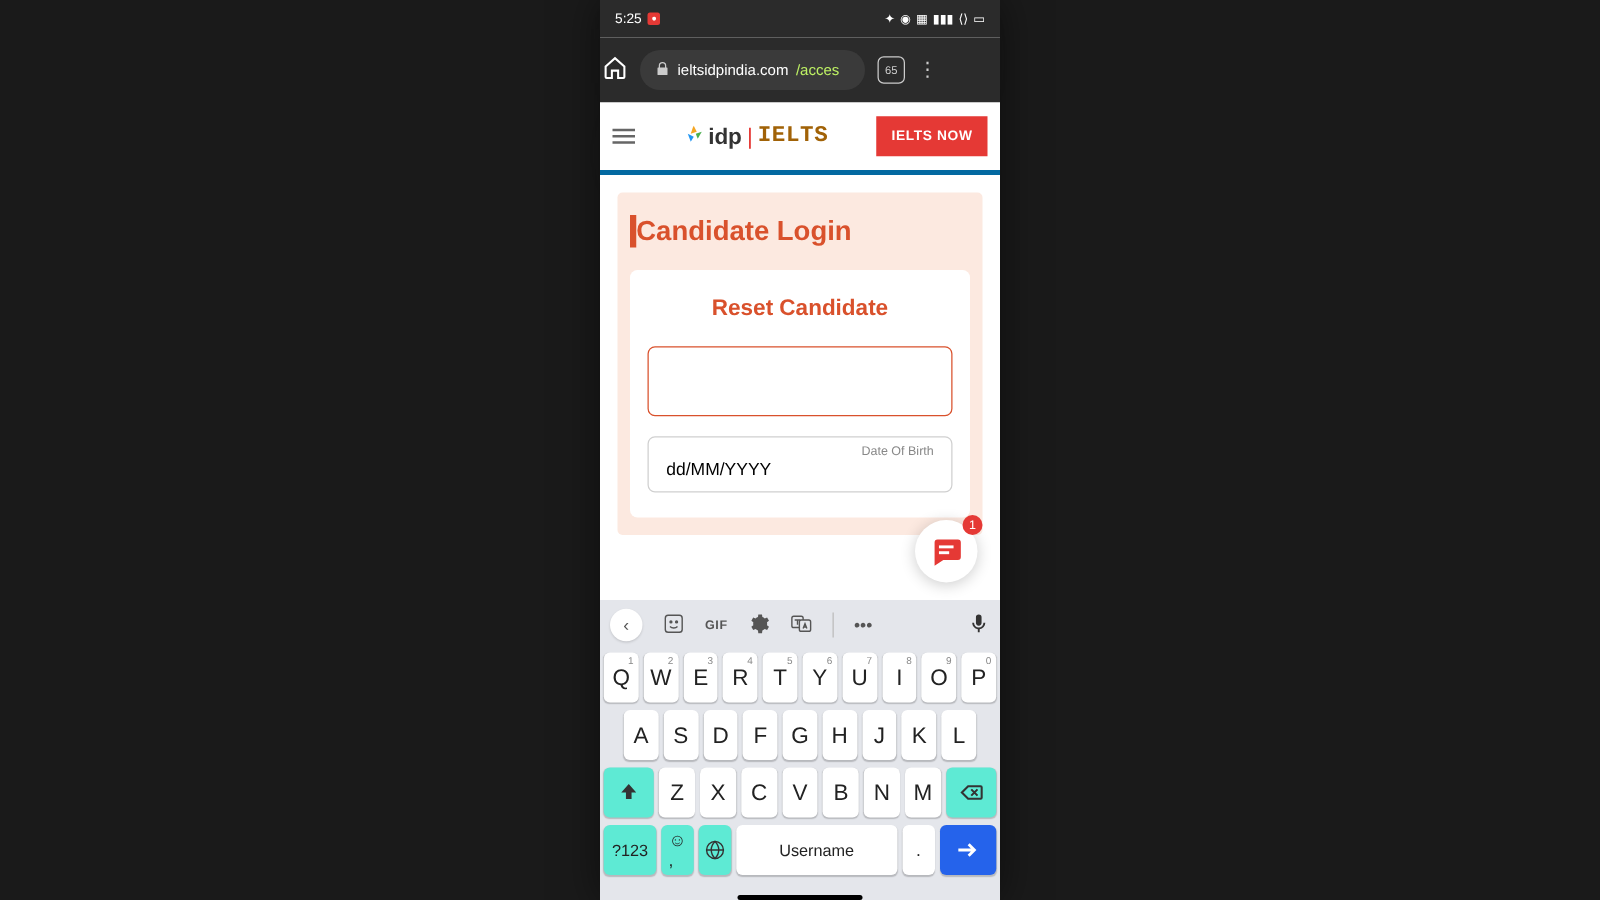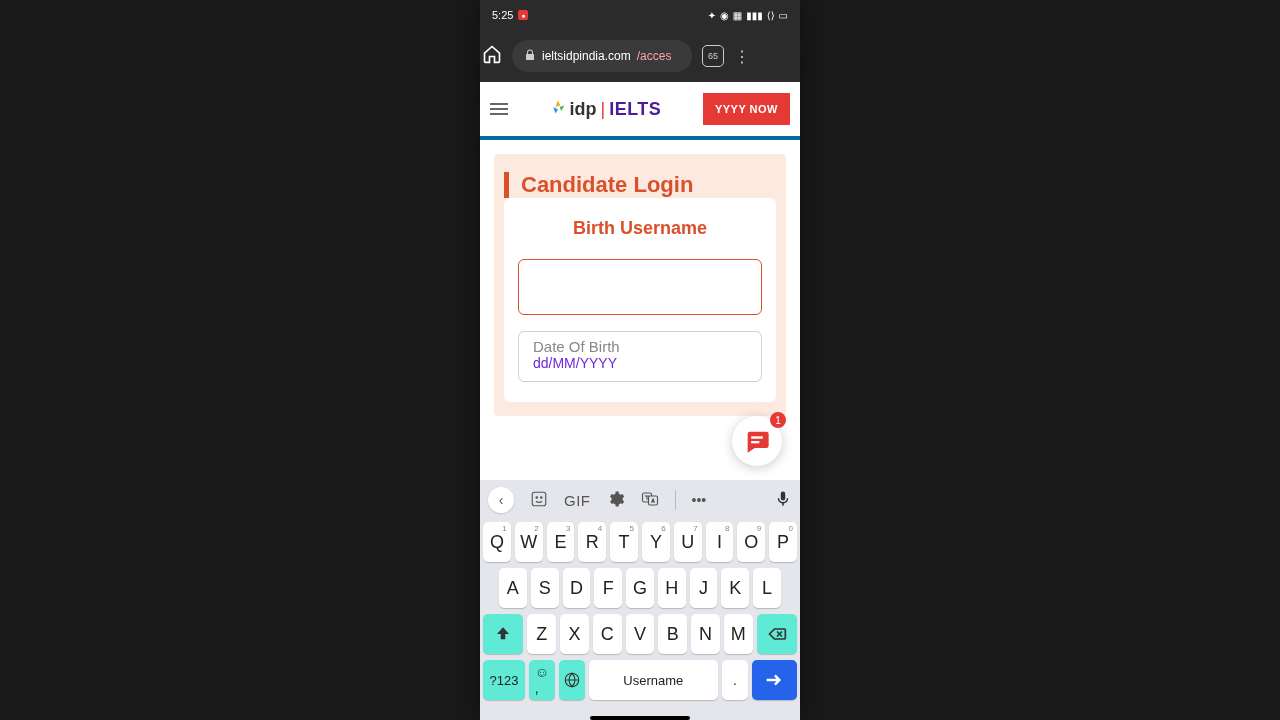--- a/index.html
+++ b/index.html
@@ -64,21 +64,21 @@
     height: 32px;
     display: flex;
     align-items: center;
     padding: 0 12px;
     color: #ccc;
     font-size: 12px;
     gap: 6px;
     max-width: 180px;
   }
   .url-domain { color: #fff; }
-  .url-path { color: #fca5a5; }
+  .url-path { color: #bef264; }
   .tab-count {
     width: 22px;
     height: 22px;
     border: 1.5px solid #ccc;
     border-radius: 5px;
     color: #ccc;
     font-size: 9px;
     display: flex;
     align-items: center;
     justify-content: center;
@@ -92,21 +92,21 @@
     align-items: center;
     justify-content: space-between;
     padding: 0 10px;
   }
   .hamburger { display:flex; flex-direction:column; gap:3px; cursor:pointer;}
   .hamburger span { width:18px; height:2px; background:#666; }
   .logo { display: flex; align-items: center; gap: 4px; font-weight: 700; }
   .logo-idp { color: #333; font-size: 18px; display:flex; align-items:center; gap:2px;}
   .logo-splat { display:inline-block; }
   .logo-sep { color: #e53935; font-size: 18px; font-weight:300;}
-  .logo-ielts { color: #4c1d95; font-size: 18px; letter-spacing: 0.5px; }
+  .logo-ielts { color: #a16207; font-size: 18px; letter-spacing: 0.5px; font-family: Liberation Mono, monospace; }
   .book-btn {
     background: #e53935;
     color: #fff;
     border: none;
     padding: 10px 12px;
     font-size: 11px;
     font-weight: 700;
     letter-spacing: 0.5px;
     cursor: pointer;
   }
@@ -119,21 +119,21 @@
   .login-panel {
     background: #fce9e0;
     border-radius: 4px;
     padding: 18px 10px 14px 10px;
   }
   .panel-title {
     color: #d9512c;
     font-weight: 800;
     font-size: 22px;
     border-left: 5px solid #d9512c;
-    padding-left: 12px;
+    margin-bottom: 18px;
   }
   .card {
     background: #fff;
     border-radius: 6px;
     padding: 20px 14px;
   }
   .card-title {
     color: #d9512c;
     font-weight: 700;
     font-size: 18px;
@@ -149,22 +149,22 @@
     margin-bottom: 16px;
     background: #fff;
   }
   .input-dob {
     width: 100%;
     border: 1px solid #d0d0d0;
     border-radius: 6px;
     padding: 6px 14px 10px 14px;
     background: #fff;
   }
-  .input-label { font-size: 15px; color: #888; }
-  .input-value { font-size: 14px; color: #6d28d9; }
+  .input-label { font-size: 10px; color: #888; text-align: right; }
+  .input-value { font-size: 14px; color: #000000; }
   .chat-bubble {
     position: absolute;
     right: 18px;
     bottom: 14px;
     width: 50px;
     height: 50px;
     background: #fff;
     border-radius: 50%;
     box-shadow: 0 2px 12px rgba(0,0,0,0.2);
     display: flex;
@@ -205,21 +205,21 @@
     width: 26px; height: 26px;
     background: #fff;
     border-radius: 50%;
     display: flex;
     align-items: center;
     justify-content: center;
     font-size: 14px;
     box-shadow: 0 1px 2px rgba(0,0,0,0.15);
   }
   .kb-tool { font-size: 14px; }
-  .kb-gif { font-weight: 400; font-size: 15px; letter-spacing: 0.5px; }
+  .kb-gif { font-weight: 700; font-size: 10px; letter-spacing: 0.5px; }
   .kb-sep { width:1px; height:20px; background:#bbb;}
   .kb-mic { margin-left: auto; }
   .kb-rows { flex:1; display:flex; flex-direction:column; padding: 2px 3px; gap: 6px;}
   .kb-row { display: flex; gap: 4px; justify-content: center; }
   .key {
     background: #fff;
     border-radius: 5px;
     height: 40px;
     flex: 1;
     display: flex;
@@ -306,28 +306,28 @@
         <svg width="16" height="16" viewBox="0 0 20 20">
             <path d="M10 2l3 6-6 2 2-6z" fill="#f5a623"></path>
             <path d="M4 10l6 3-3 5-3-8z" fill="#2196f3"></path>
             <path d="M12 10l6-2-4 7-2-5z" fill="#4caf50"></path>
           </svg>
       </span>
       <span class="logo-idp">idp</span>
       <span class="logo-sep">|</span>
       <span class="logo-ielts">IELTS</span>
     </div>
-    <button class="book-btn">YYYY NOW</button>
+    <button class="book-btn">IELTS NOW</button>
   </div>
 
   <div class="content">
     <div class="login-panel">
       <div class="panel-title">Candidate Login</div>
       <div class="card">
-        <div class="card-title">Birth Username</div>
+        <div class="card-title">Reset Candidate</div>
         <div class="input-active"></div>
         <div class="input-dob">
           <div class="input-label">Date Of Birth</div>
           <div class="input-value">dd/MM/YYYY</div>
         </div>
       </div>
     </div>
     <div class="chat-bubble">
       <svg viewBox="0 0 24 24" fill="#e53935">
           <path d="M4 4h16a2 2 0 012 2v10a2 2 0 01-2 2H10l-6 4V6a2 2 0 012-2z"></path>

